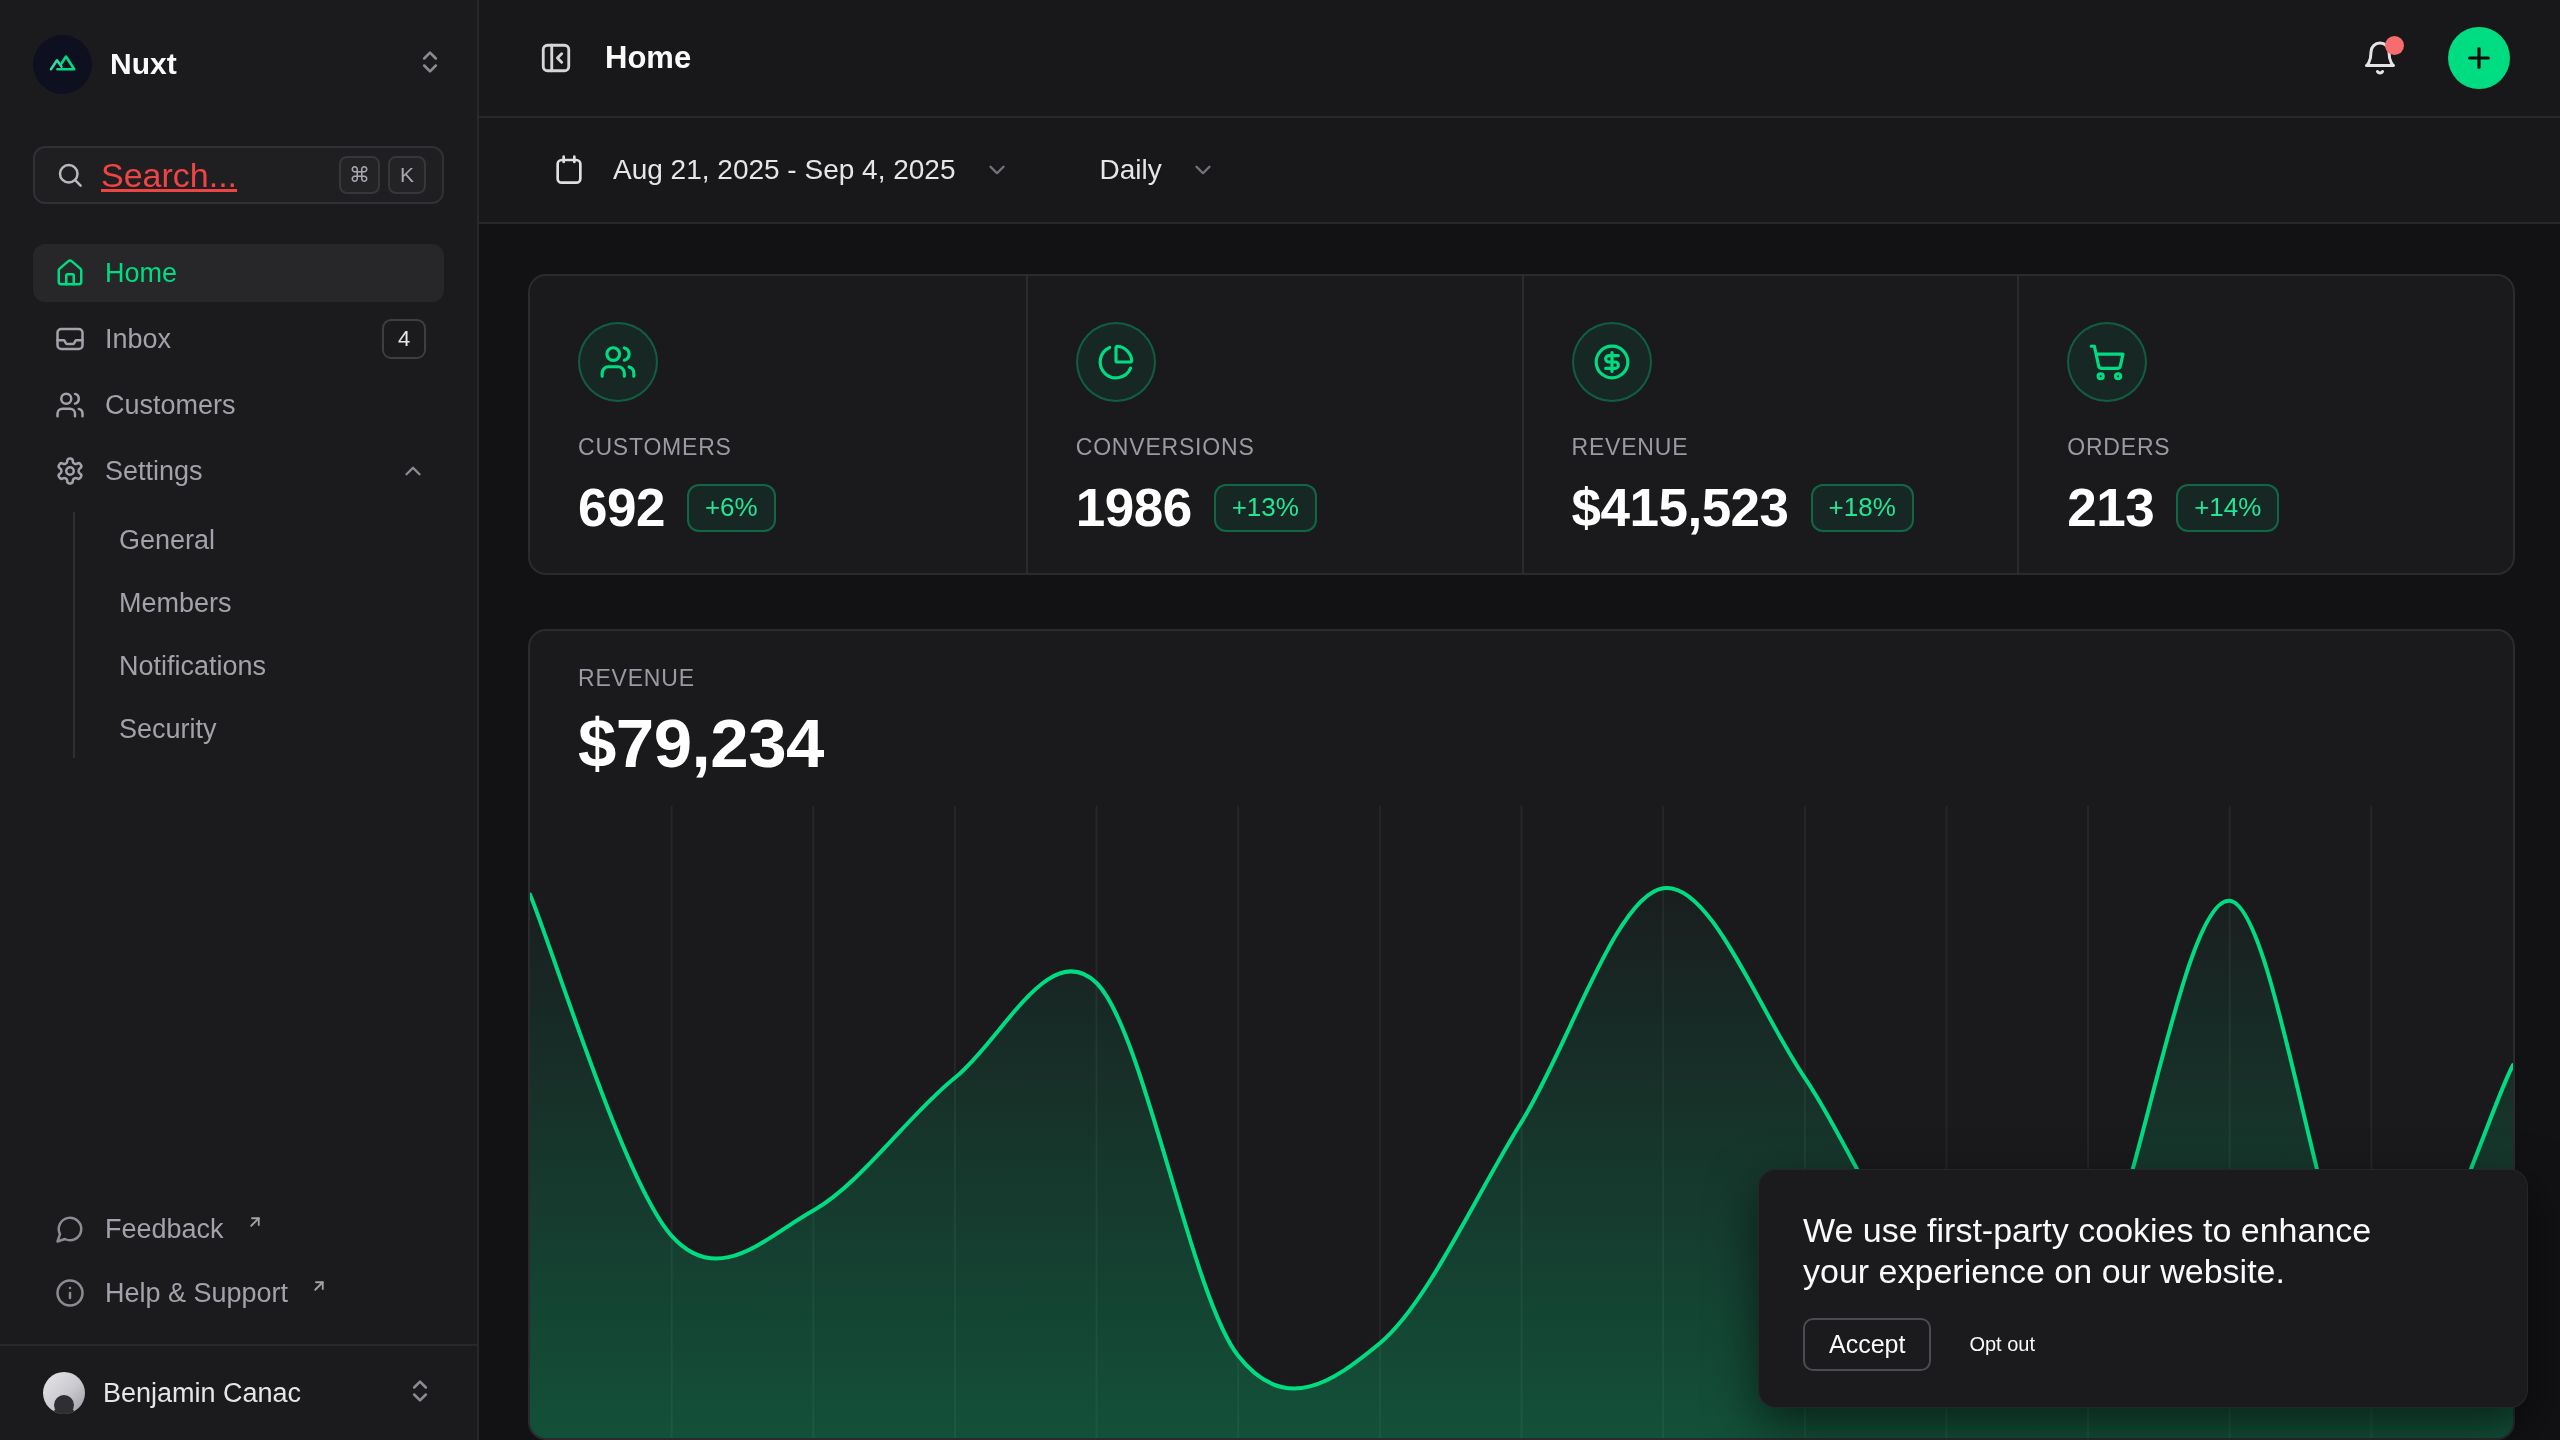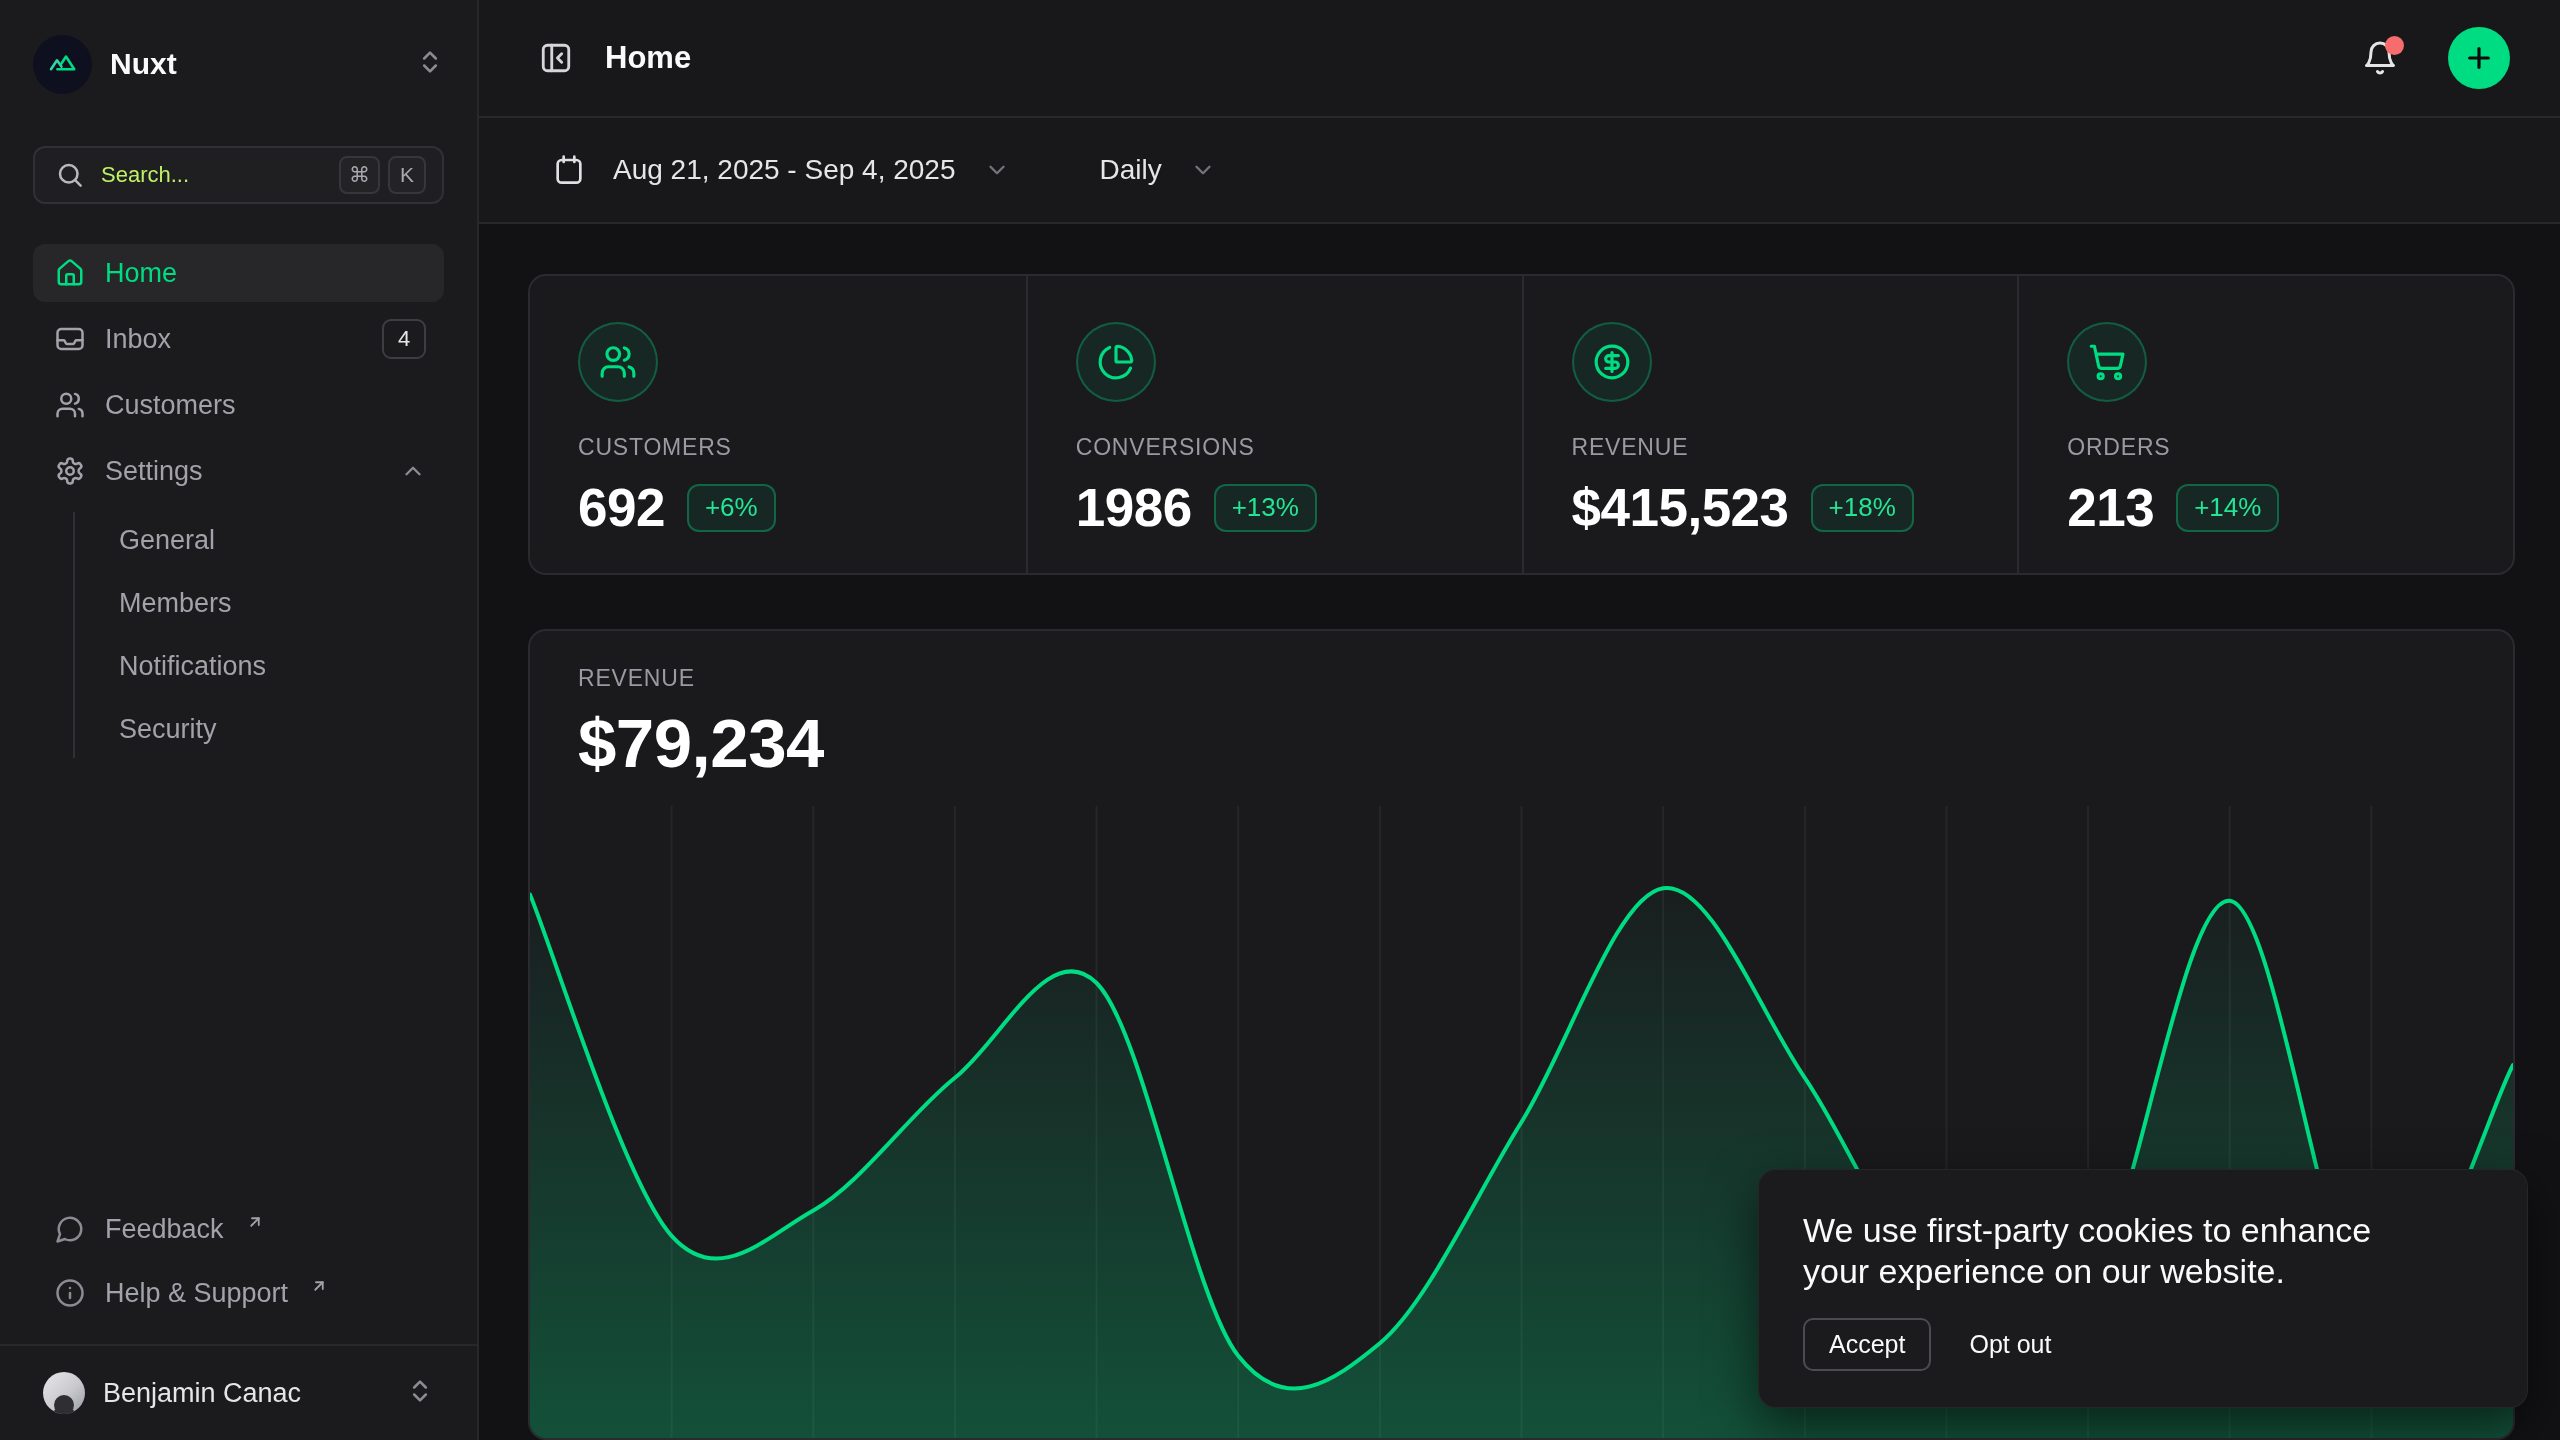--- a/index.html
+++ b/index.html
@@ -13,21 +13,21 @@
   .logo-row { display:flex; align-items:center; gap:18px; height:60px; border-radius:12px;
     cursor:pointer; }
   .logo-circle { width:59px; height:59px; border-radius:50%; background:#0e1020;
     display:flex; align-items:center; justify-content:center; }
   .logo-name { font-size:30px; font-weight:700; color:#fafafa; }
   .row-spacer { flex:1; }
   .unfold { color:#8b8b93; }
 
   .searchbox { margin-top:52px; height:58px; border:2px solid #303036; background:#1f1f22;
     border-radius:12px; display:flex; align-items:center; padding:0 16px 0 20px; gap:16px; cursor:text; }
-  .searchbox .ph { font-size:22px; color:#bef264; flex:1; }
+  .searchbox .ph { font-size:34px; color:#ef4444; flex:1;text-decoration:underline; }
   .kbd { min-width:38px; height:38px; border:2px solid #36363c; background:#232326; color:#a7a7af;
     border-radius:8px; font-size:21px; display:flex; align-items:center; justify-content:center; padding:0 8px; }
   .kbds { display:flex; gap:8px; }
 
   .nav { margin-top:40px; display:flex; flex-direction:column; gap:8px; }
   .nav-item { height:58px; border-radius:12px; display:flex; align-items:center; gap:20px;
     padding:0 18px 0 22px; color:#a2a2aa; font-size:27px; font-weight:500; cursor:pointer; }
   .nav-item.active { background:#27272a; color:#00dc82; }
   .nav-item .icn { display:flex; }
   .count-badge { min-width:44px; height:40px; border:2px solid #3d3d44; border-radius:9px;
@@ -91,21 +91,21 @@
   .chart-wrap svg { position:absolute; inset:0; width:100%; height:100%; display:block; }
 
   
   .cookie { position:fixed; right:32px; bottom:32px; width:770px; min-height:211px;
     background:#1b1b1e; border:1px solid rgba(255,255,255,0.05); border-radius:18px;
     box-shadow:0 18px 50px rgba(0,0,0,0.55); padding:40px 44px 36px; z-index:10; }
   .cookie p { font-size:34px; line-height:41px; color:#fafafa; max-width:640px; }
   .cookie-actions { margin-top:26px; display:flex; align-items:center; gap:38px; }
   .btn-outline { background:transparent; border:2px solid #4b4b53; border-radius:10px;
     color:#fafafa; font-size:25px; padding:10px 24px; cursor:pointer; font-family:inherit; }
-  .btn-ghost { background:none; border:none; color:#fafafa; font-size:25px; cursor:pointer; font-family:inherit; }
+  .btn-ghost { background:none; border:none; color:#fafafa; font-size:20px; cursor:pointer; font-family:inherit; }
 </style>
 </head>
 <body>
 
 <div class="app">
 
   <aside class="sidebar">
     <div class="logo-row">
       <span class="logo-circle">
         <svg width="36" height="36" viewBox="0 0 48 48" fill="none" stroke-linejoin="round" stroke-linecap="round">

